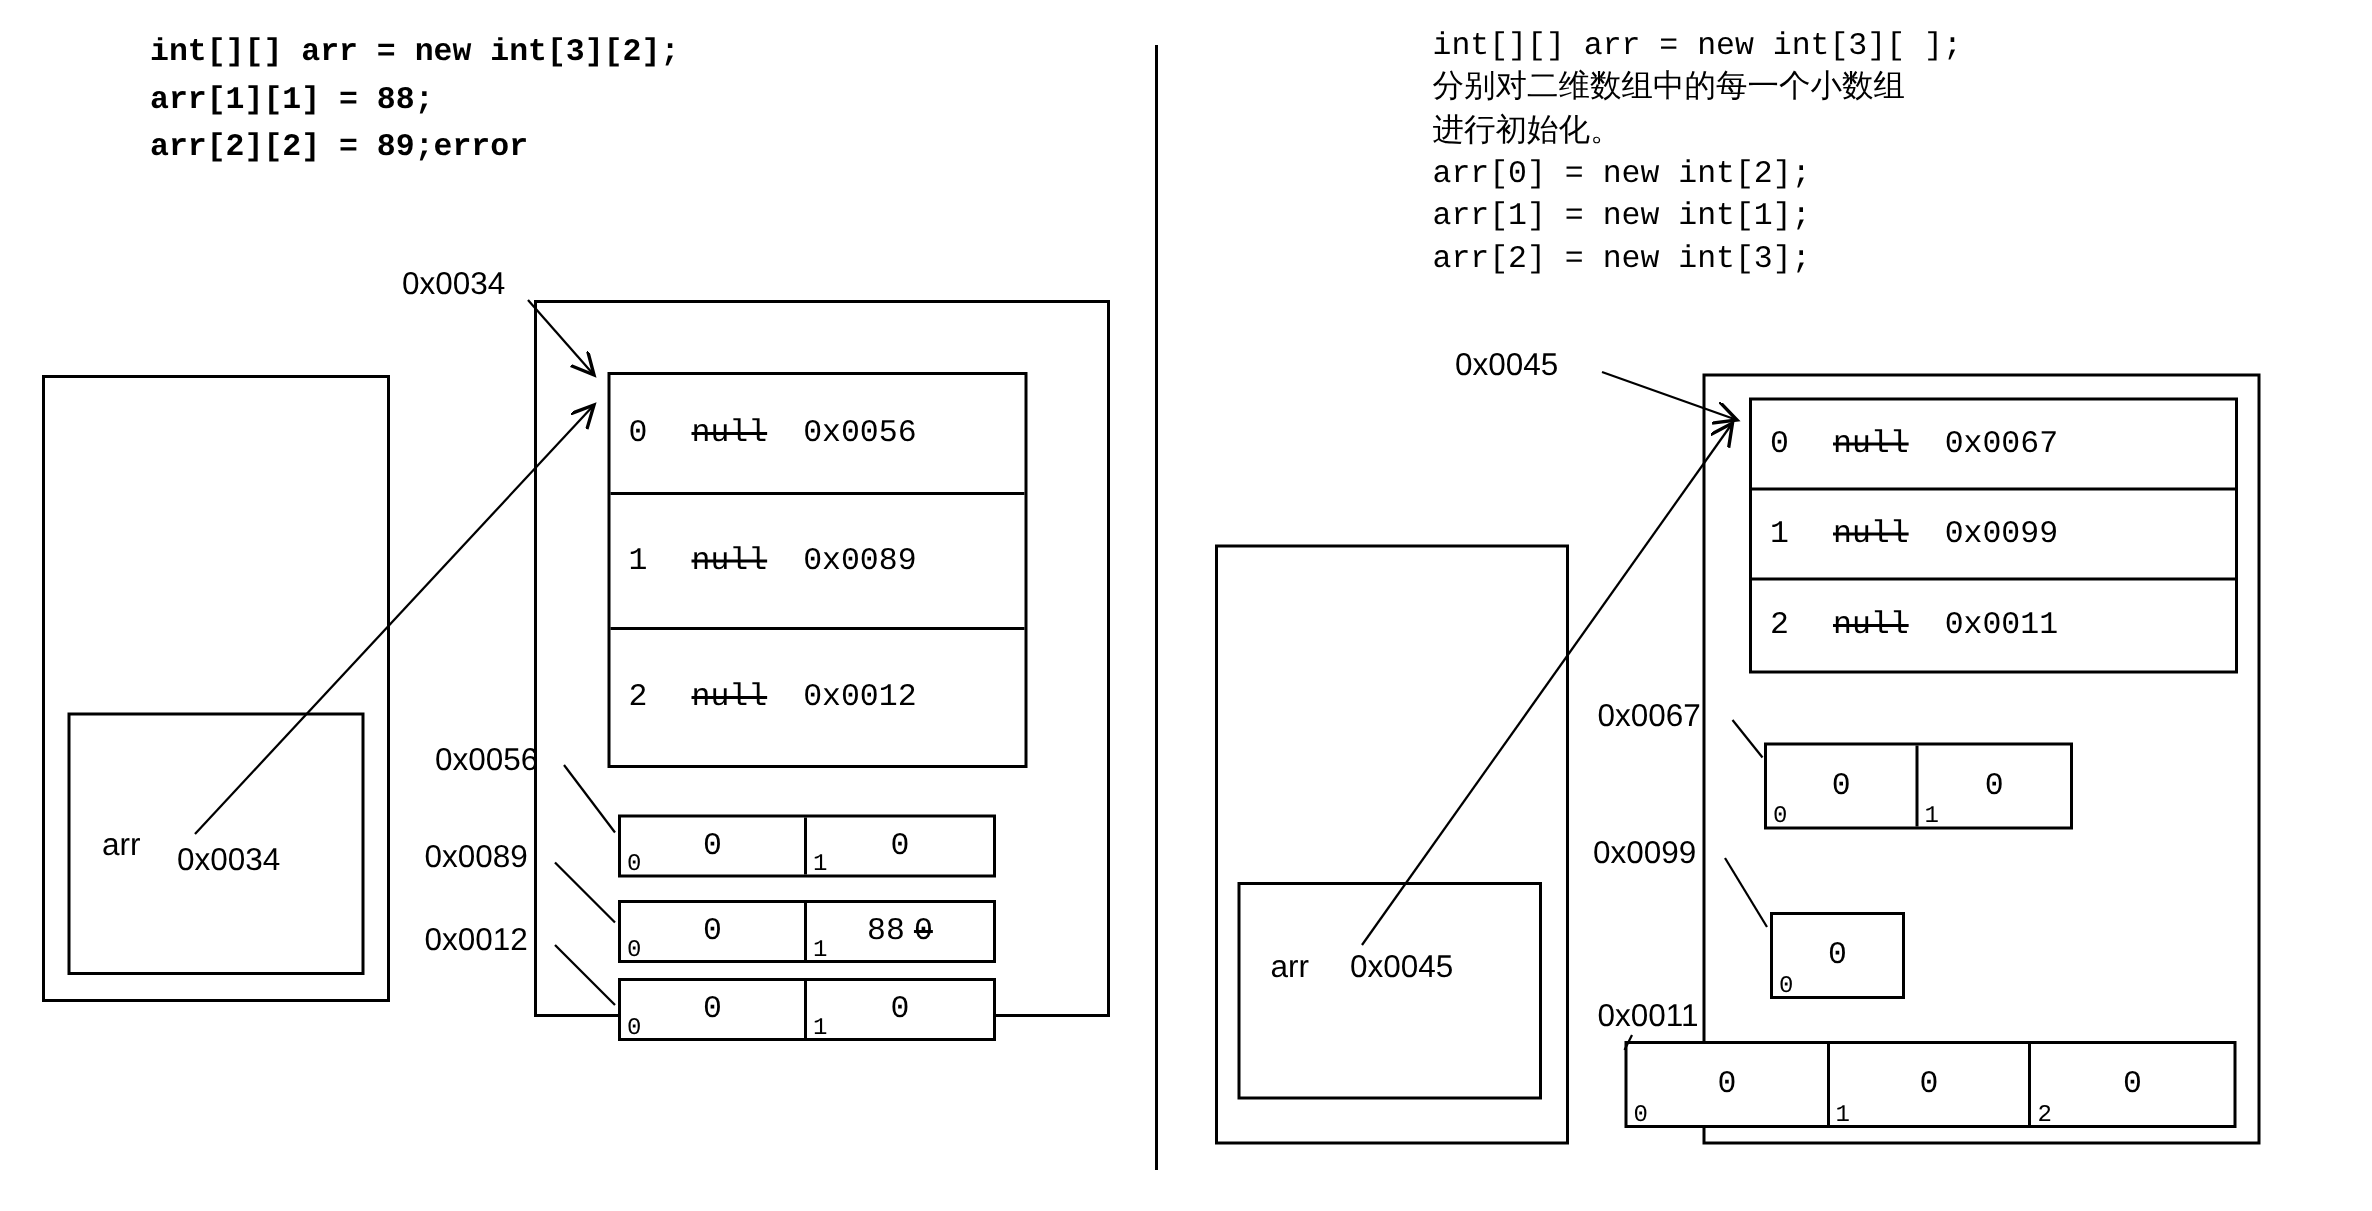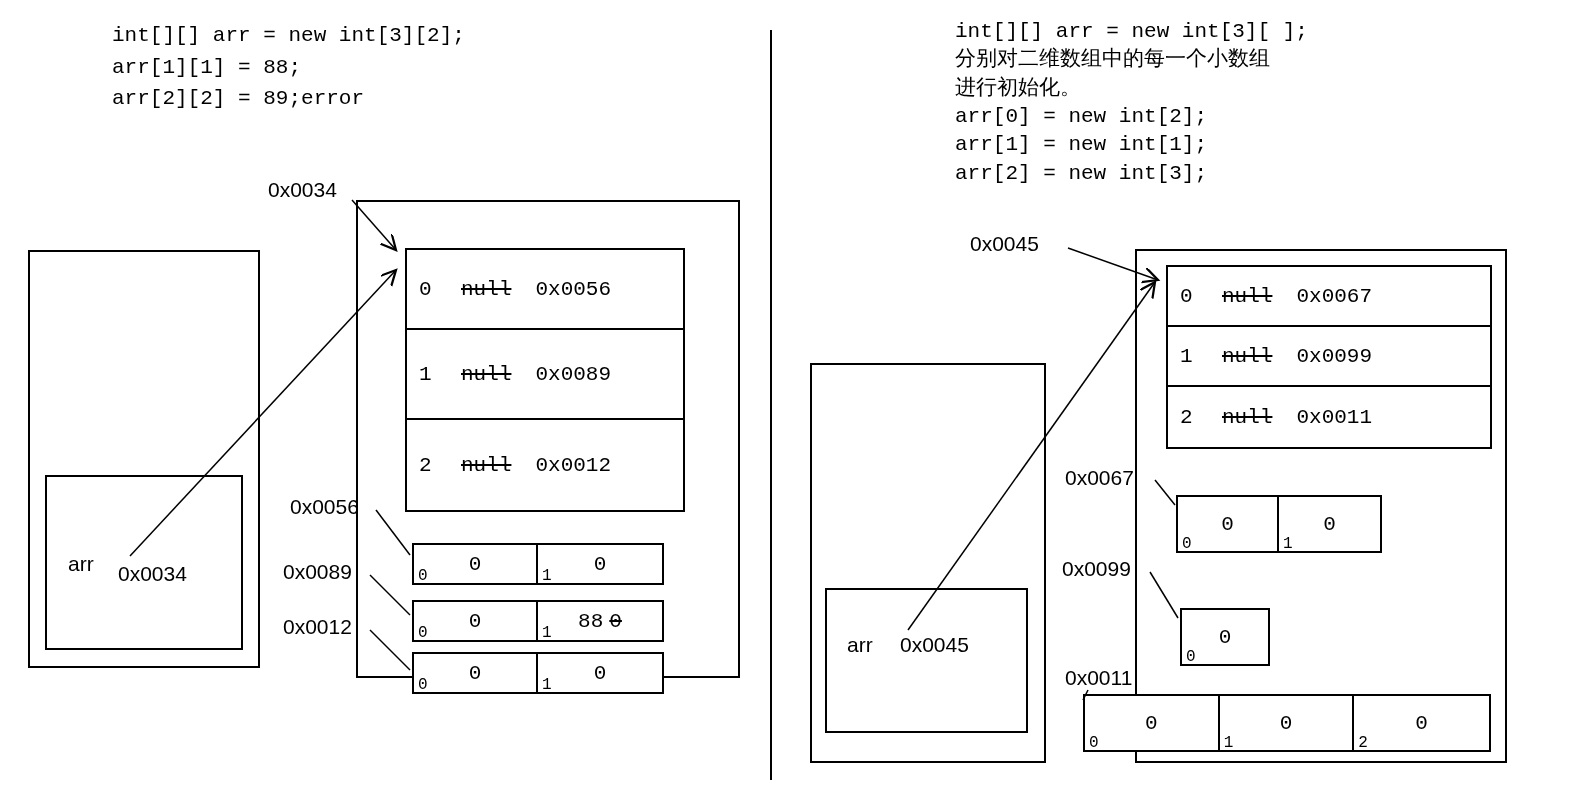--- a/index.html
+++ b/index.html
@@ -28,21 +28,21 @@
   .arr-cell .sub { position: absolute; bottom: -2px; left: 4px; font-size: 16px; }
   svg.overlay { position: absolute; top: 0; left: 0; pointer-events: none; }
   .divider { position: absolute; border-left: 2px solid #000; }
   .strike-val { text-decoration: line-through; }
 </style>
 </head>
 <body>
 
 <div class="divider" style="left:770px; top:30px; height:750px;"></div>
 
-<div class="code-block" style="left:112px; top:20px;">int[][] arr = new int[3][2];
+<div class="code-block" style="left:100px; top:20px;font-weight:bold;">int[][] arr = new int[3][2];
 arr[1][1] = 88;
 arr[2][2] = 89;error</div>
 
 <div class="label" style="left:268px; top:178px;">0x0034</div>
 
 <div class="box" style="left:28px; top:250px; width:232px; height:418px;"></div>
 <div class="box" style="left:45px; top:475px; width:198px; height:175px;"></div>
 <div class="label" style="left:68px; top:552px;">arr</div>
 <div class="label" style="left:118px; top:562px;">0x0034</div>
 

